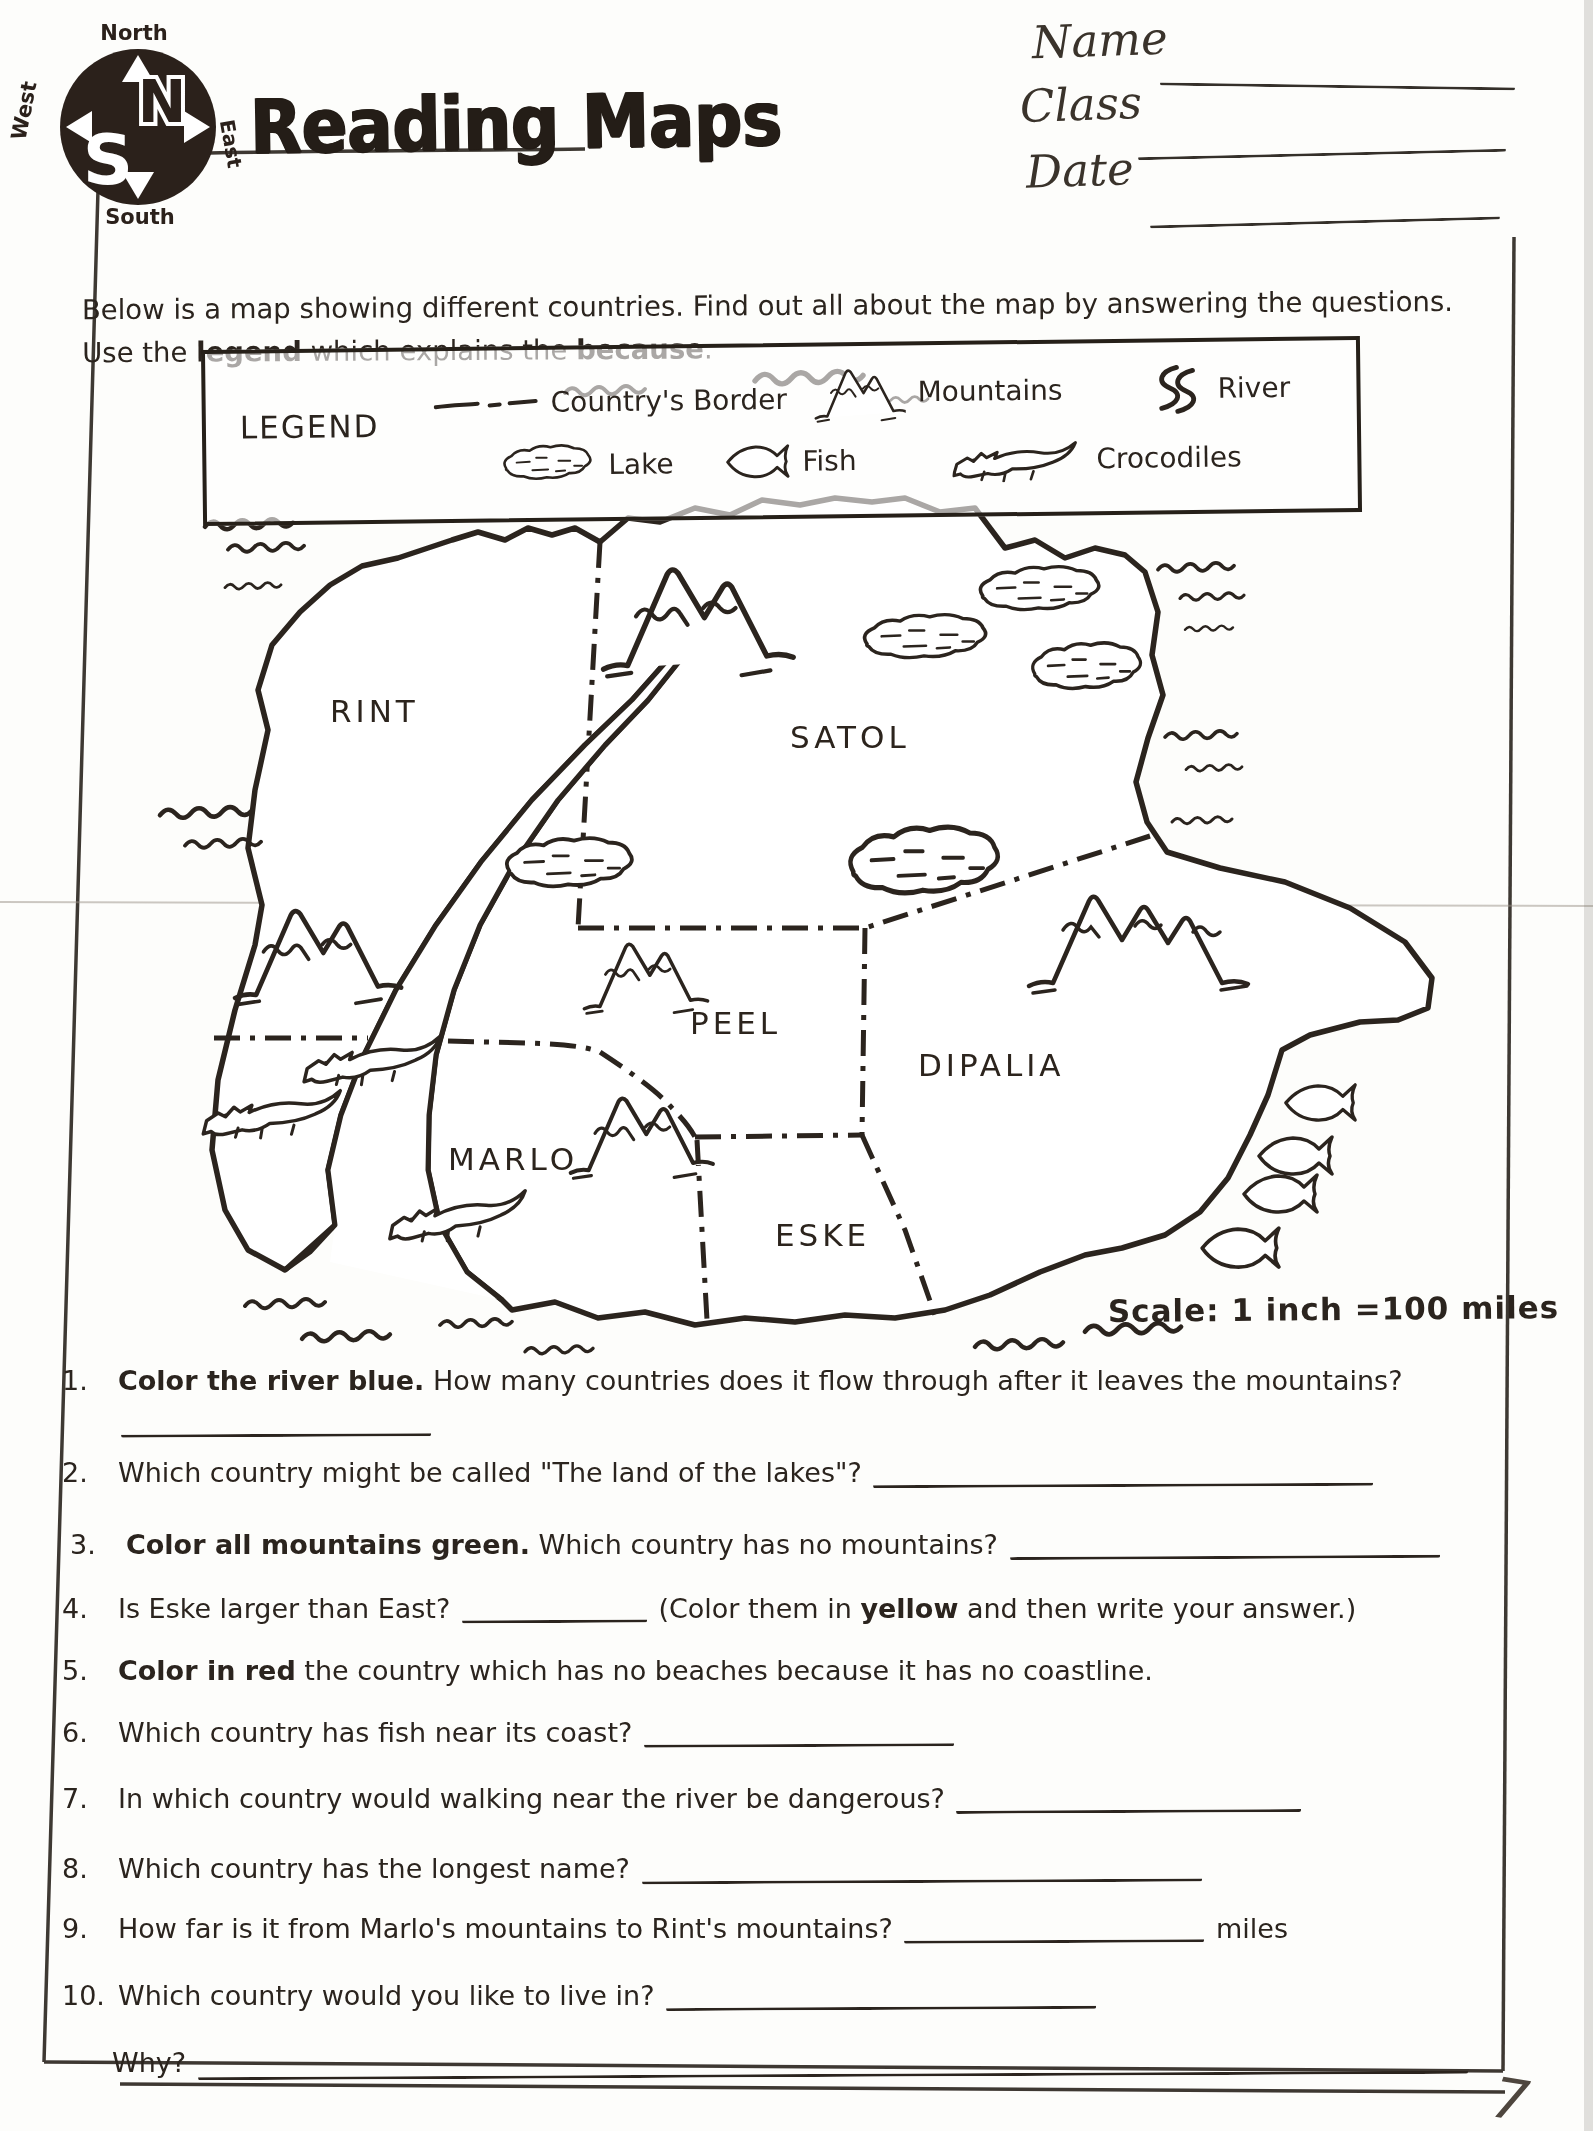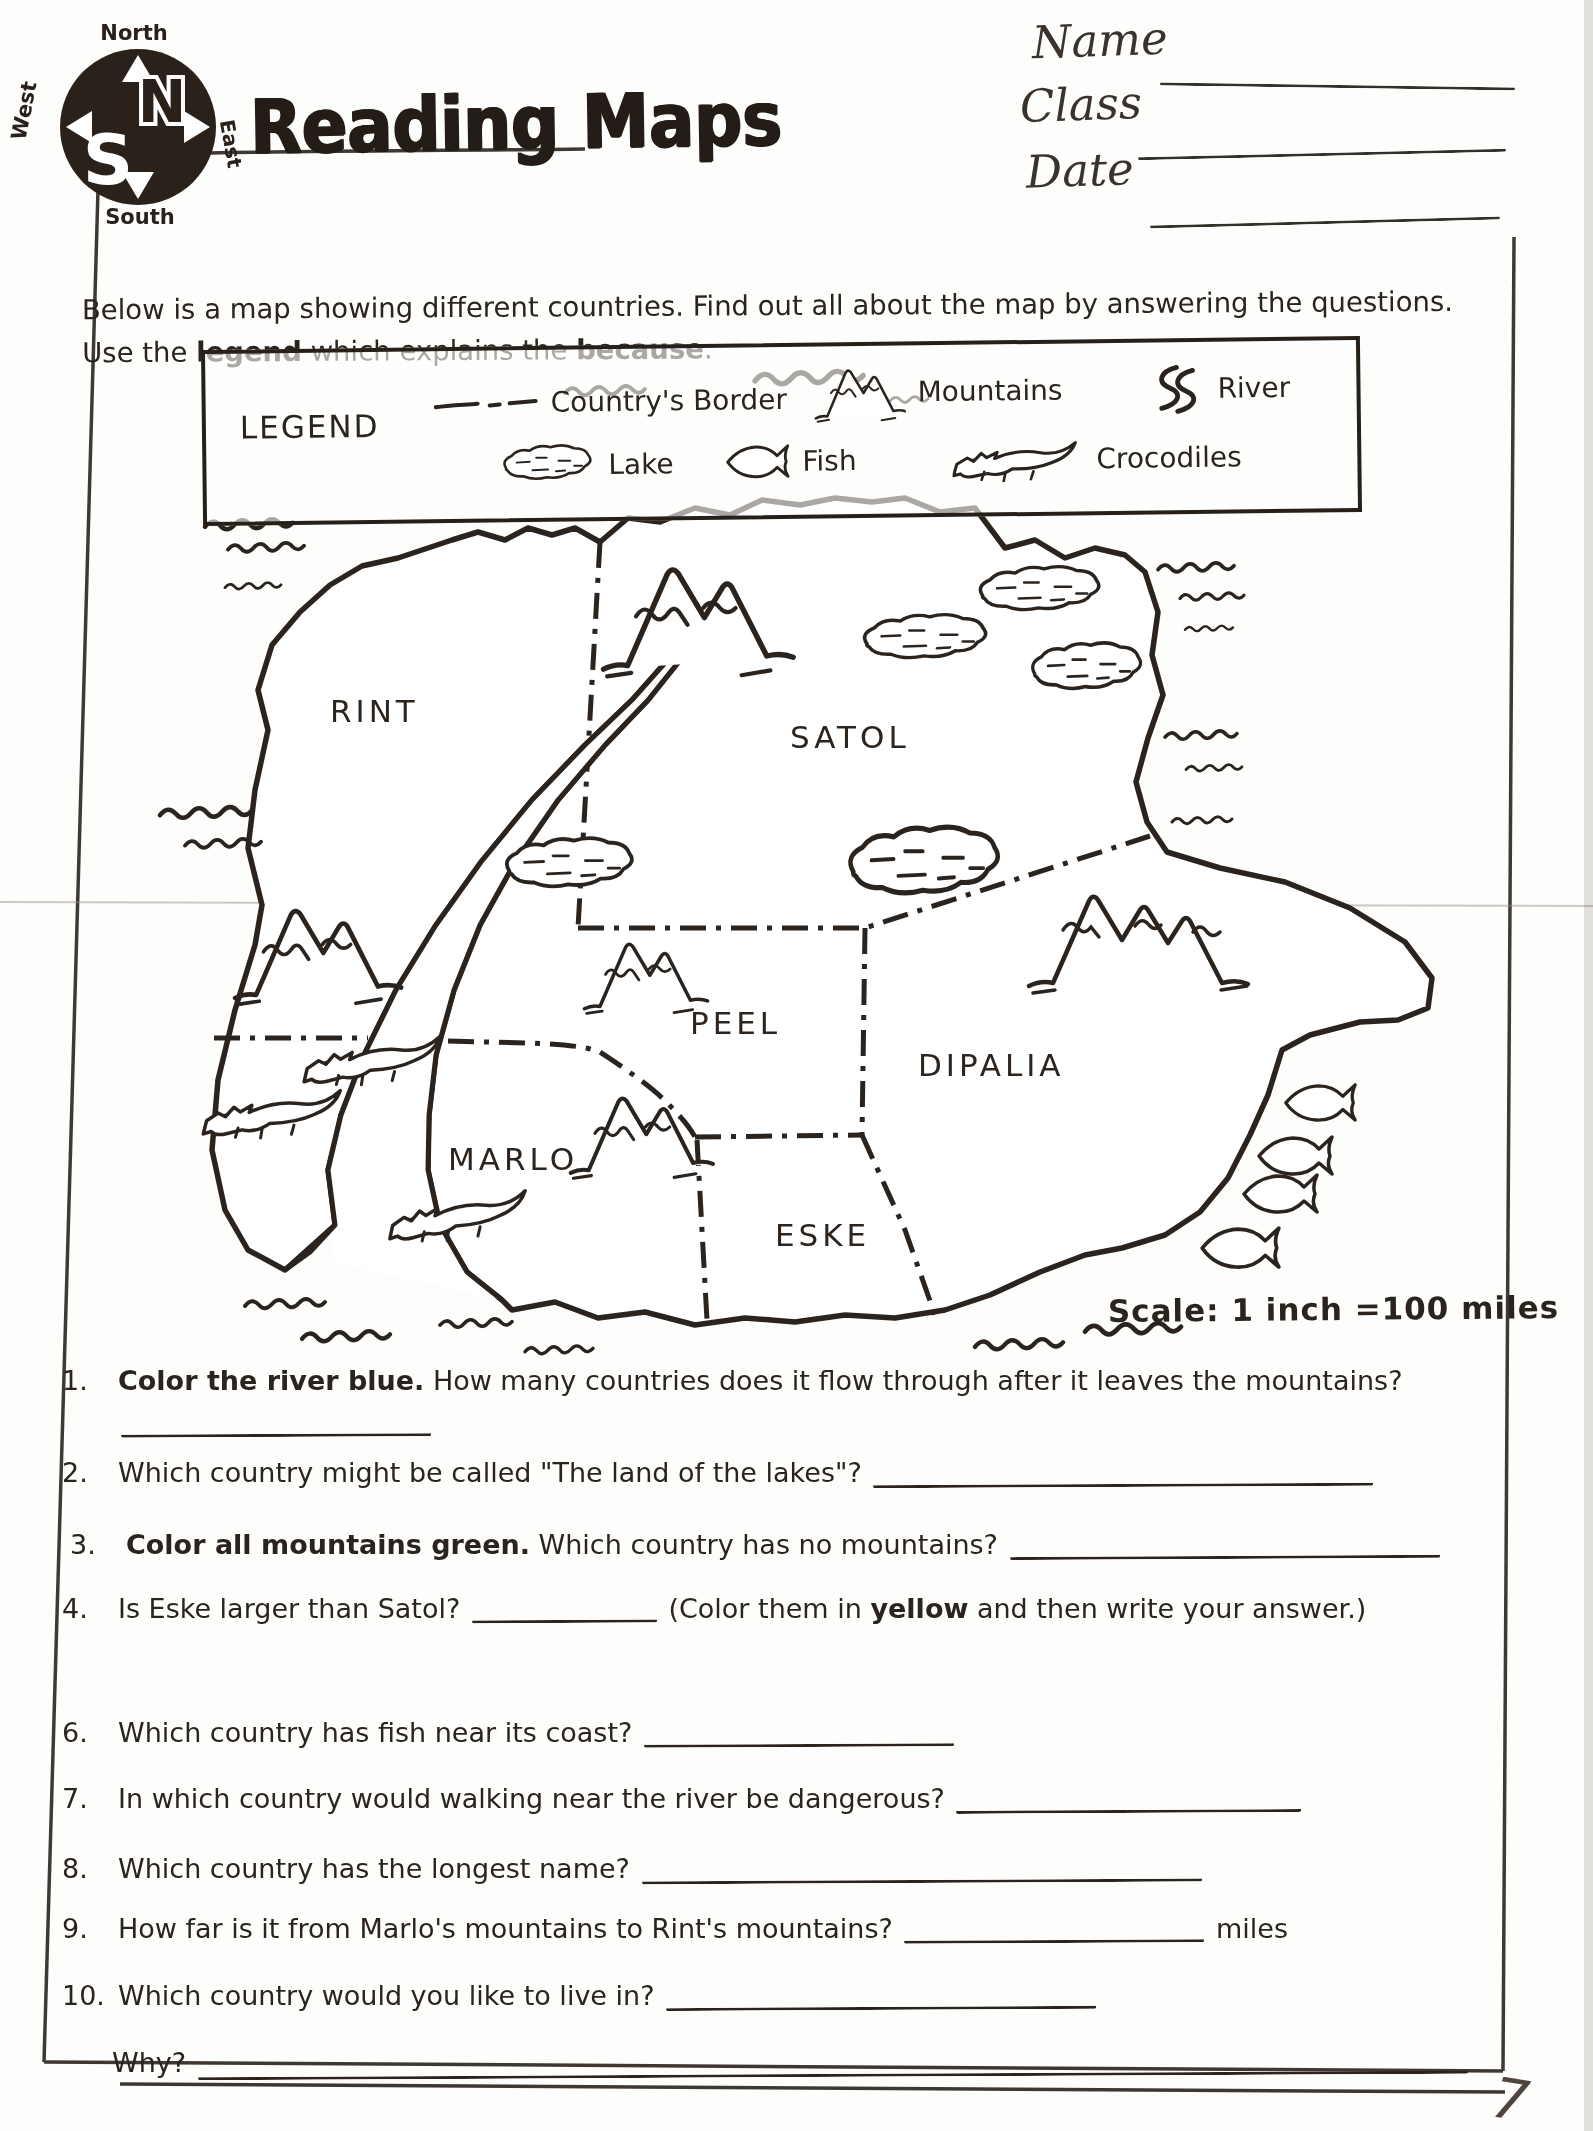--- a/index.html
+++ b/index.html
@@ -236,21 +236,22 @@
           <use href="#croc"></use>
         </svg>
       <span class="llabel">Crocodiles</span>
     </div>
   </div>
 
   <div id="questions">
       <div class="q" style="top: 1360px;"><span class="qnum">1.</span><span class="b">Color the river blue.</span><span>  How many countries does it flow through after it leaves the mountains? </span><span class="blank" style="width: 310px;"></span></div>
       <div class="q" style="top: 1452px;"><span class="qnum">2.</span><span>Which country might be called "The land of the lakes"? </span><span class="blank" style="width: 500px;"></span></div>
       <div class="q" style="top: 1524px; margin-left: 8px;"><span class="qnum">3.</span><span class="b">Color all mountains green.</span><span>  Which country has no mountains? </span><span class="blank" style="width: 430px;"></span></div>
-      <div class="q" style="top: 1588px;"><span class="qnum">4.</span><span>Is Eske larger than Satol? </span><span class="blank" style="width: 185px;"></span><span> (Color them in </span><span class="b">yellow</span><span> and then write your answer.)</span></div>
+      <div class="q" style="top: 1588px;"><span class="qnum">4.</span><span>Is Eske larger than East? </span><span class="blank" style="width: 185px;"></span><span> (Color them in </span><span class="b">yellow</span><span> and then write your answer.)</span></div>
+      <div class="q" style="top: 1650px;"><span class="qnum">5.</span><span class="b">Color in red</span><span> the country which has no beaches because it has no coastline.</span></div>
       <div class="q" style="top: 1712px;"><span class="qnum">6.</span><span>Which country has fish near its coast? </span><span class="blank" style="width: 310px;"></span></div>
       <div class="q" style="top: 1778px;"><span class="qnum">7.</span><span>In which country would walking near the river be dangerous? </span><span class="blank" style="width: 345px;"></span></div>
       <div class="q" style="top: 1848px;"><span class="qnum">8.</span><span>Which country has the longest name? </span><span class="blank" style="width: 560px;"></span></div>
       <div class="q" style="top: 1908px;"><span class="qnum">9.</span><span>How far is it from Marlo's  mountains to Rint's mountains? </span><span class="blank" style="width: 300px;"></span><span> miles</span></div>
       <div class="q" style="top: 1975px;"><span class="qnum">10.</span><span>Which country would you like to live in? </span><span class="blank" style="width: 430px;"></span></div>
       <div class="q q-why" style="top: 2042px;"><span>Why? </span><span class="blank" style="width: 1270px;"></span></div>
     </div>
 
 </div>
 

